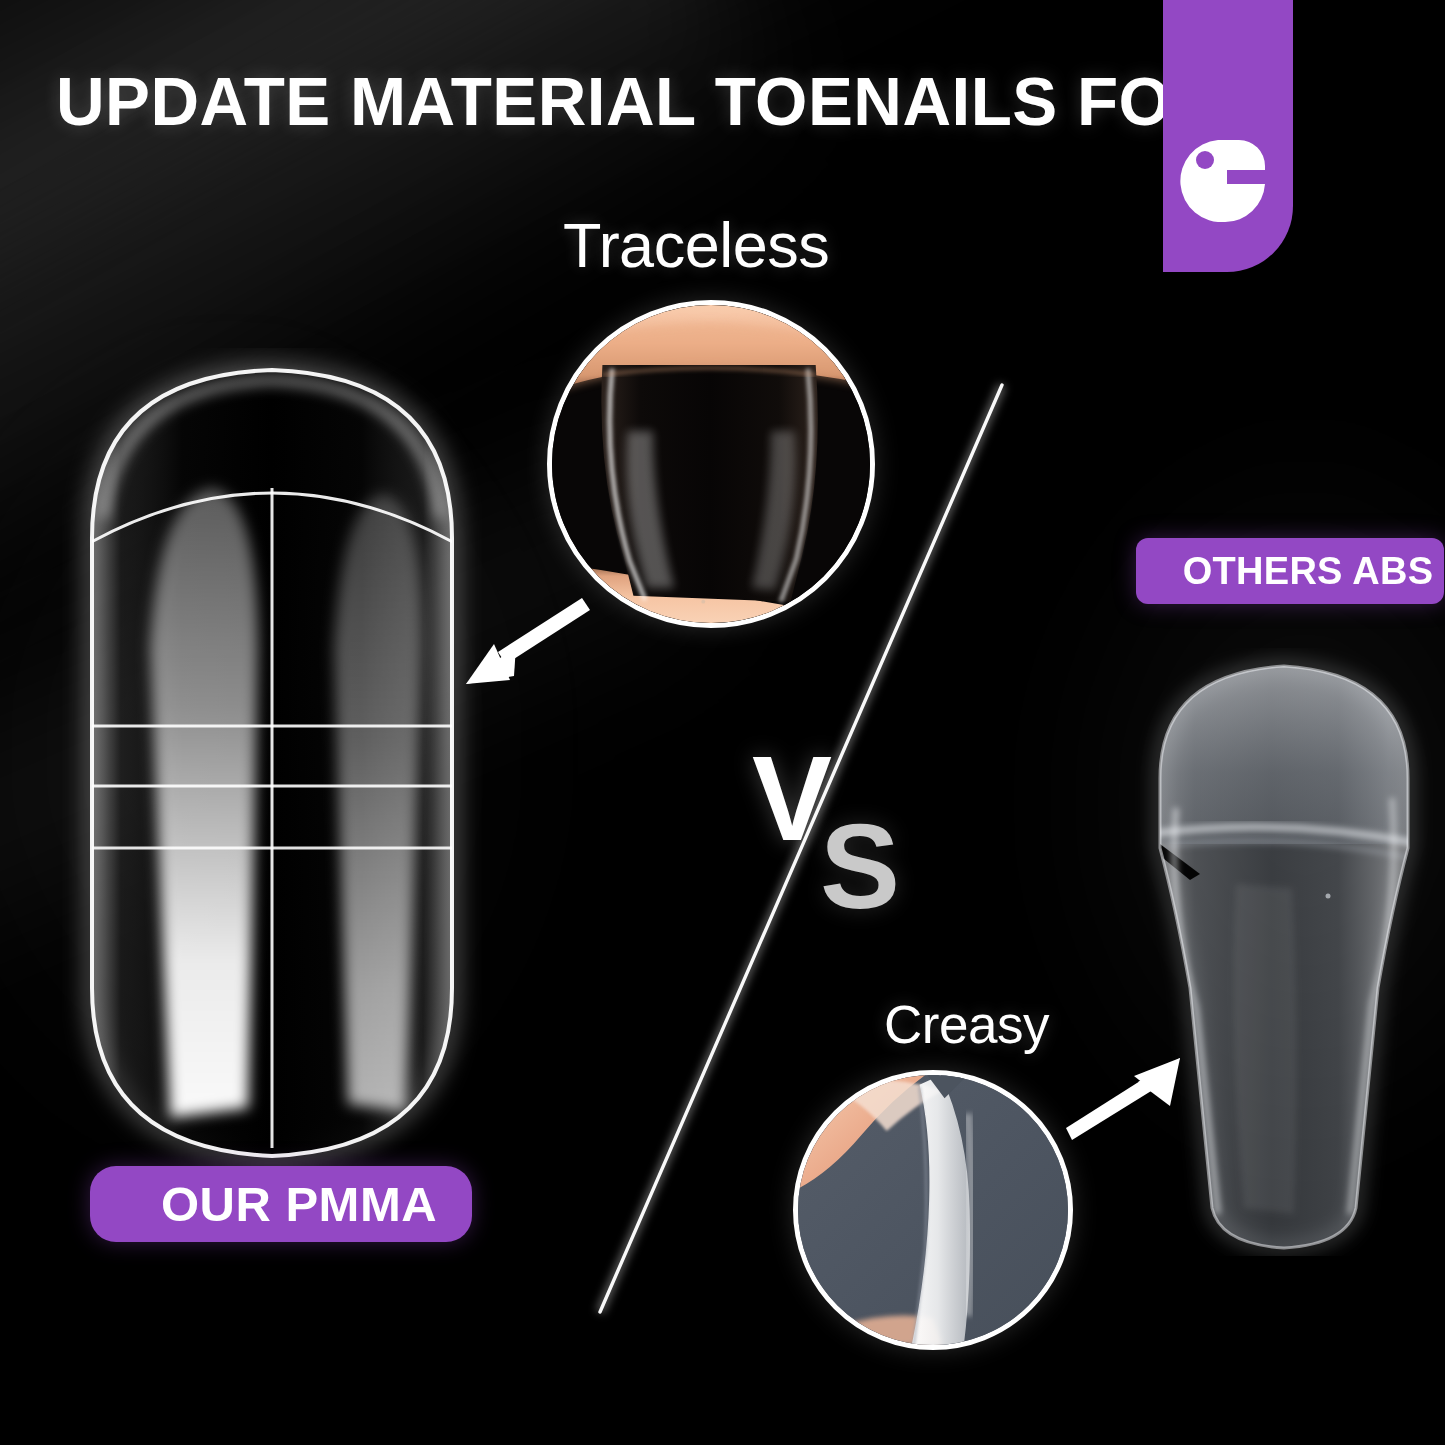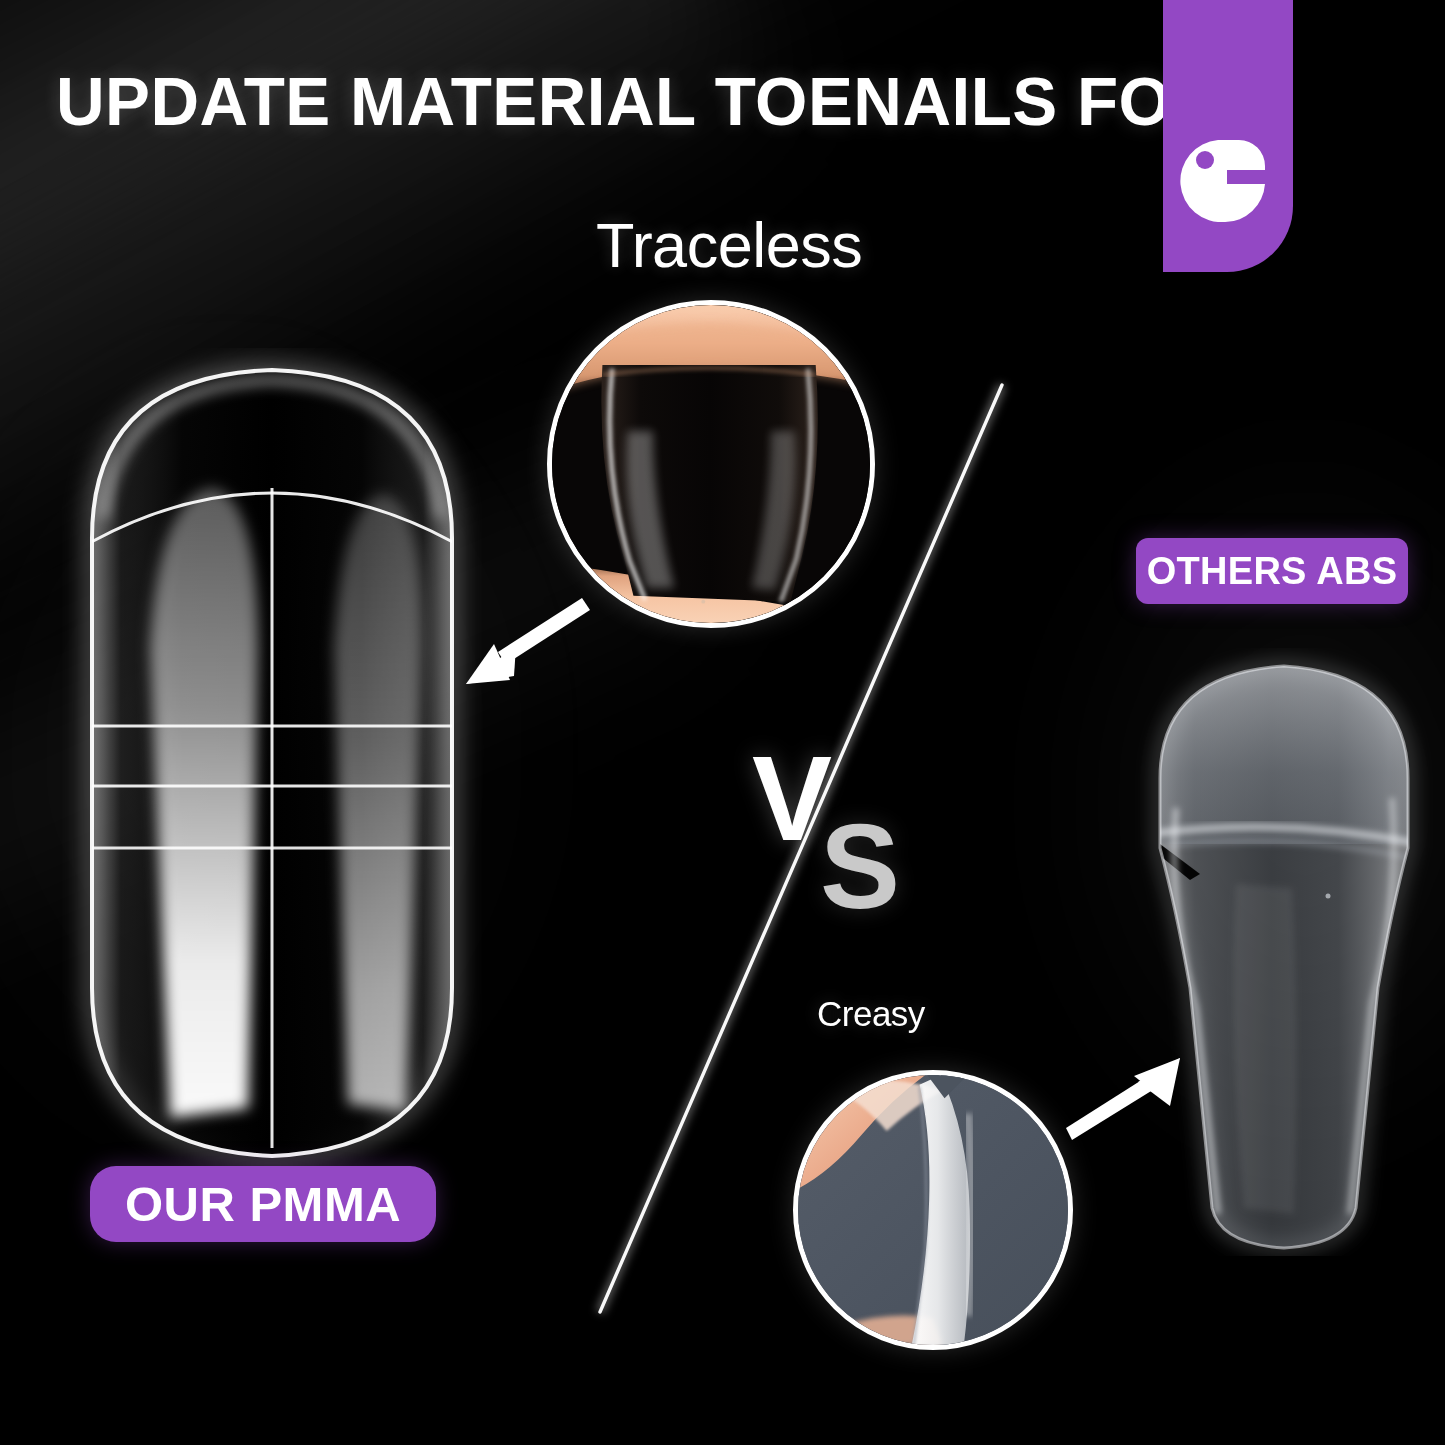--- a/index.html
+++ b/index.html
@@ -120,20 +120,21 @@
     position: absolute;
     background: #9348c4;
     color: #ffffff;
     font-family: "Liberation Sans", sans-serif;
     font-weight: bold;
     display: flex;
     align-items: center;
     justify-content: center;
     text-align: center;
     box-shadow: 0 0 22px rgba(147,72,196,0.35);
+    padding-left: 36px;
   }
   .badge-pmma {
     left: 90px;
     top: 1166px;
     width: 346px;
     height: 76px;
     border-radius: 26px;
     font-size: 49px;
     letter-spacing: 0.5px;
   }
@@ -154,26 +155,25 @@
     font-family: "Liberation Sans", sans-serif;
     font-weight: normal;
     white-space: nowrap;
     text-shadow: 0 0 16px rgba(255,255,255,0.2);
   }
   .caption-traceless {
     left: 563px;
     top: 209px;
     font-size: 63px;
     letter-spacing: -0.5px;
-    margin-left: 33px;
   }
   .caption-creasy {
-    left: 817px;
+    left: 884px;
     top: 994px;
-    font-size: 35px;
+    font-size: 53px;
     letter-spacing: -0.5px;
   }
 
   
   .divider {
     position: absolute;
     left: 0; top: 0;
     width: 1445px; height: 1445px;
     pointer-events: none;
   }

